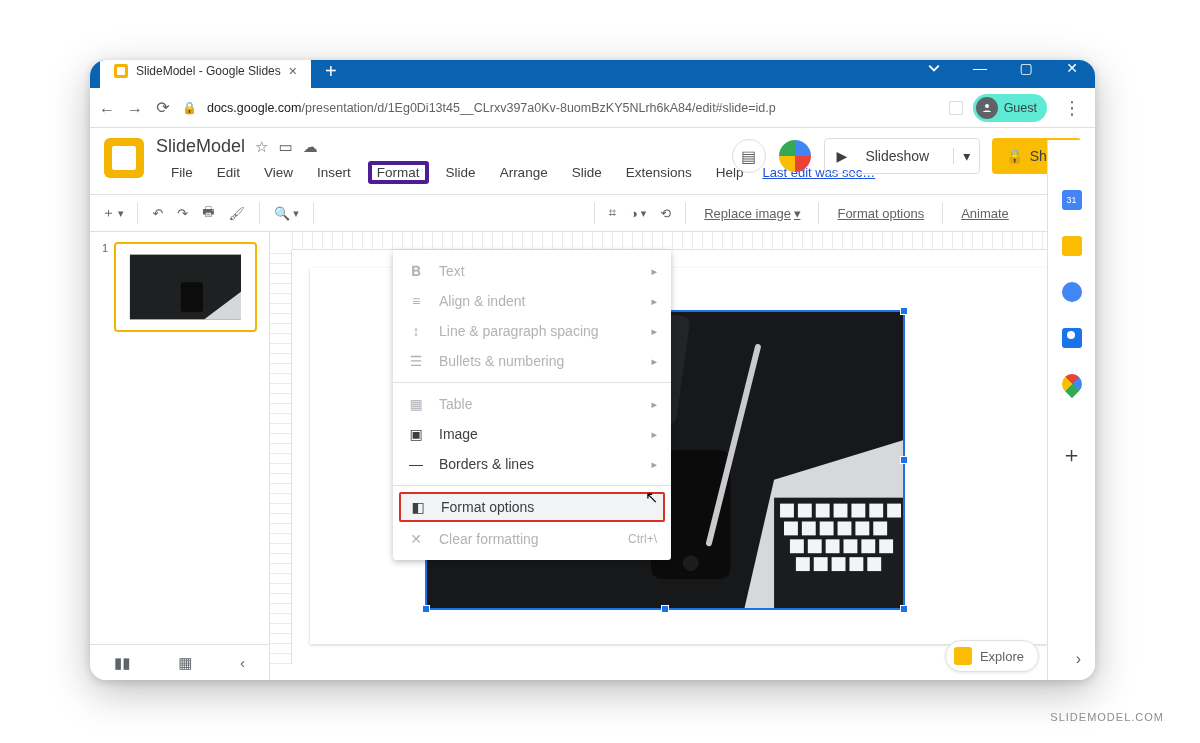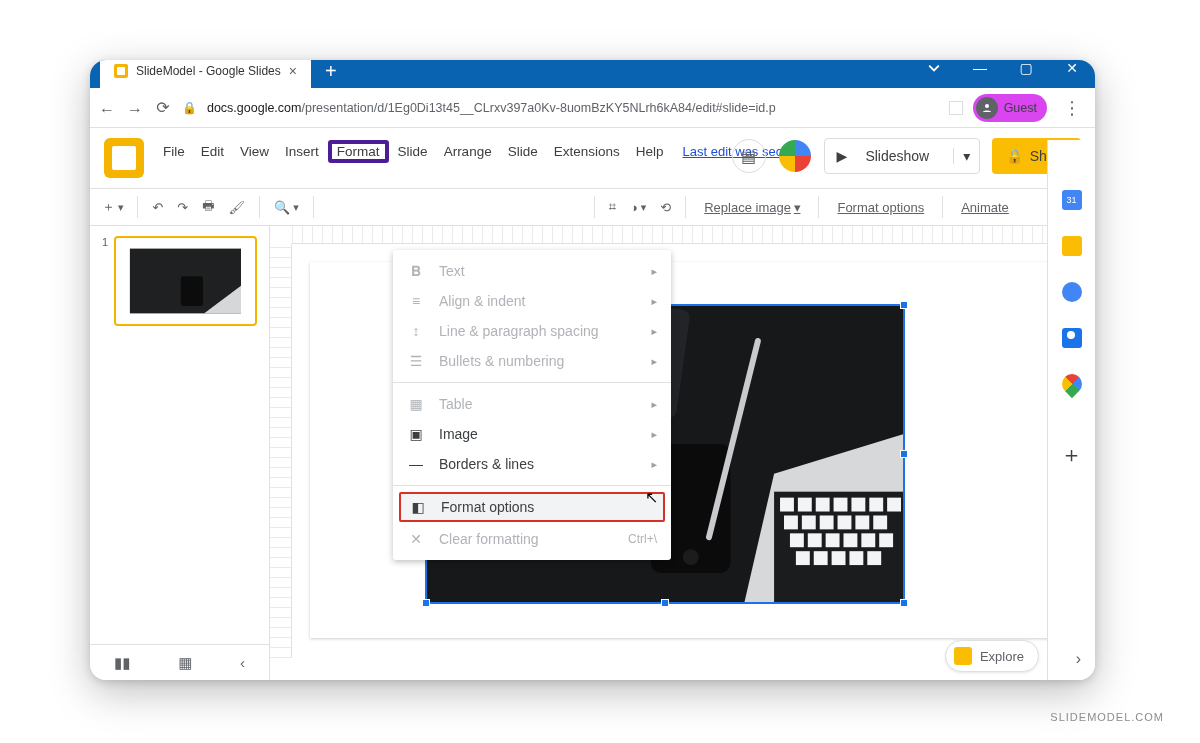--- a/index.html
+++ b/index.html
@@ -22,37 +22,37 @@
   .wbtn { width:46px; height:40px; color:#fff; display:flex; align-items:center;
           justify-content:center; font-size:14px;}
   .wbtn.chev svg{width:12px;height:12px;}
   
   .urlbar { height:40px; background:#fff; display:flex; align-items:center; padding:0 8px;
             border-bottom:1px solid #e0e0e0; gap:10px;}
   .nav-ico { width:18px; color:#5f6368; display:flex; justify-content:center;}
   .url { font-size:12.5px; color:#5f6368; flex:1; white-space:nowrap; overflow:hidden;}
   .url b{color:#202124;font-weight:normal;}
   .lock{font-size:12px;color:#5f6368;}
-  .guest { display:flex; align-items:center; gap:6px; background:#d946ef; border-radius:16px;
+  .guest { display:flex; align-items:center; gap:6px; background:#5eead4; border-radius:16px;
            padding:3px 10px 3px 3px; font-size:12.5px; color:#3c4043;}
   .guest .av { width:22px; height:22px; border-radius:50%; background:#5f6368;
                display:flex; align-items:center; justify-content:center; color:#fff;}
   .kebab { font-size:18px; color:#5f6368; padding:0 6px;}
   
   .appheader { display:flex; padding:8px 14px 0 14px; gap:12px; position:relative;}
   .applogo { width:40px; height:40px; background:#f4b400; border-radius:6px; position:relative;
              flex-shrink:0; margin-top:2px;}
   .applogo:after{content:"";position:absolute;inset:8px;background:#fff;border-radius:2px;}
   .docarea{display:flex;flex-direction:column;}
   .doctitle-row{display:flex;align-items:center;gap:10px;}
   .doctitle { font-size:18px; color:#3c4043;}
   .tic { color:#5f6368; font-size:15px;}
   .menubar { display:flex; gap:2px; margin-top:4px; font-size:13.5px; color:#3c4043;
              align-items:center;}
-  .menuitem { padding:2px 7px; border-radius:3px;}
+  .menuitem { padding:2px 7px; border-radius:3px;margin-left:8px;}
   .menuitem.hl{ border:4px solid #4c1d95; padding:0 5px;}
   .lastedit { color:#1d4ed8; text-decoration:underline; font-size:13px; margin-left:10px;}
   .header-right { position:absolute; right:14px; top:10px; display:flex; align-items:center;
                   gap:12px;}
   .hicon { width:34px; height:34px; display:flex; align-items:center; justify-content:center;
            color:#5f6368; border-radius:50%;}
   .hicon.ring{border:1px solid #dadce0;}
   .meet{width:32px;height:32px;border-radius:50%;background:conic-gradient(#4285f4 0 90deg,#ea4335 0 180deg,#fbbc04 0 270deg,#34a853 0);}
   .slideshow { display:flex; align-items:center; border:1px solid #dadce0; border-radius:4px;
                height:36px;}
@@ -172,20 +172,26 @@
           </svg>
         </span>
       <span>Guest</span>
     </span>
     <span class="kebab">⋮</span>
   </div>
 
   <div class="appheader">
     <div class="applogo"></div>
     <div class="docarea">
+      <div class="doctitle-row">
+        <span class="doctitle">SlideModel</span>
+        <span class="tic">☆</span>
+        <span class="tic">▭</span>
+        <span class="tic">☁</span>
+      </div>
       <div class="menubar">
         <span class="menuitem">File</span>
         <span class="menuitem">Edit</span>
         <span class="menuitem">View</span>
         <span class="menuitem">Insert</span>
         <span class="menuitem hl">Format</span>
         <span class="menuitem">Slide</span>
         <span class="menuitem">Arrange</span>
         <span class="menuitem">Slide</span>
         <span class="menuitem">Extensions</span>

